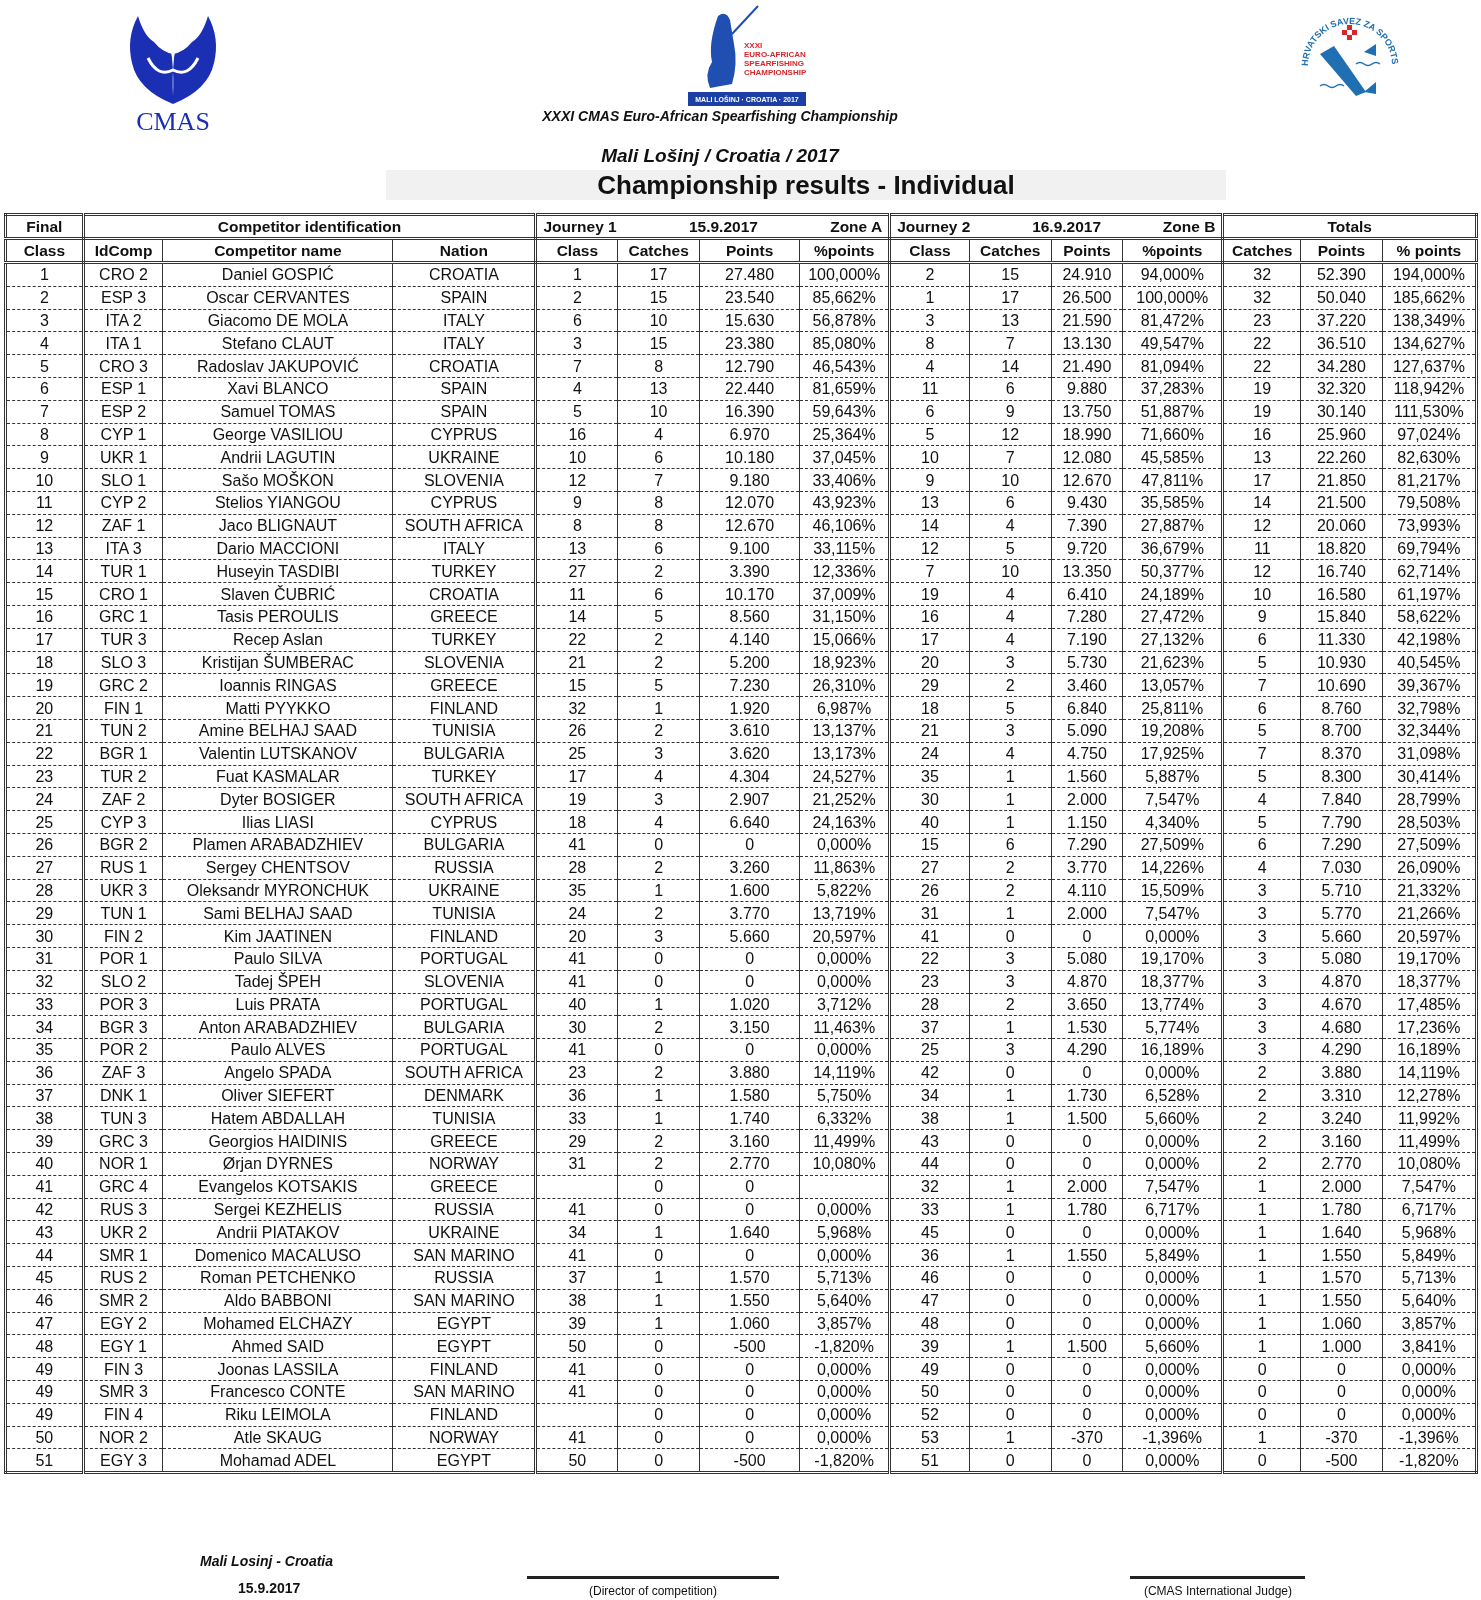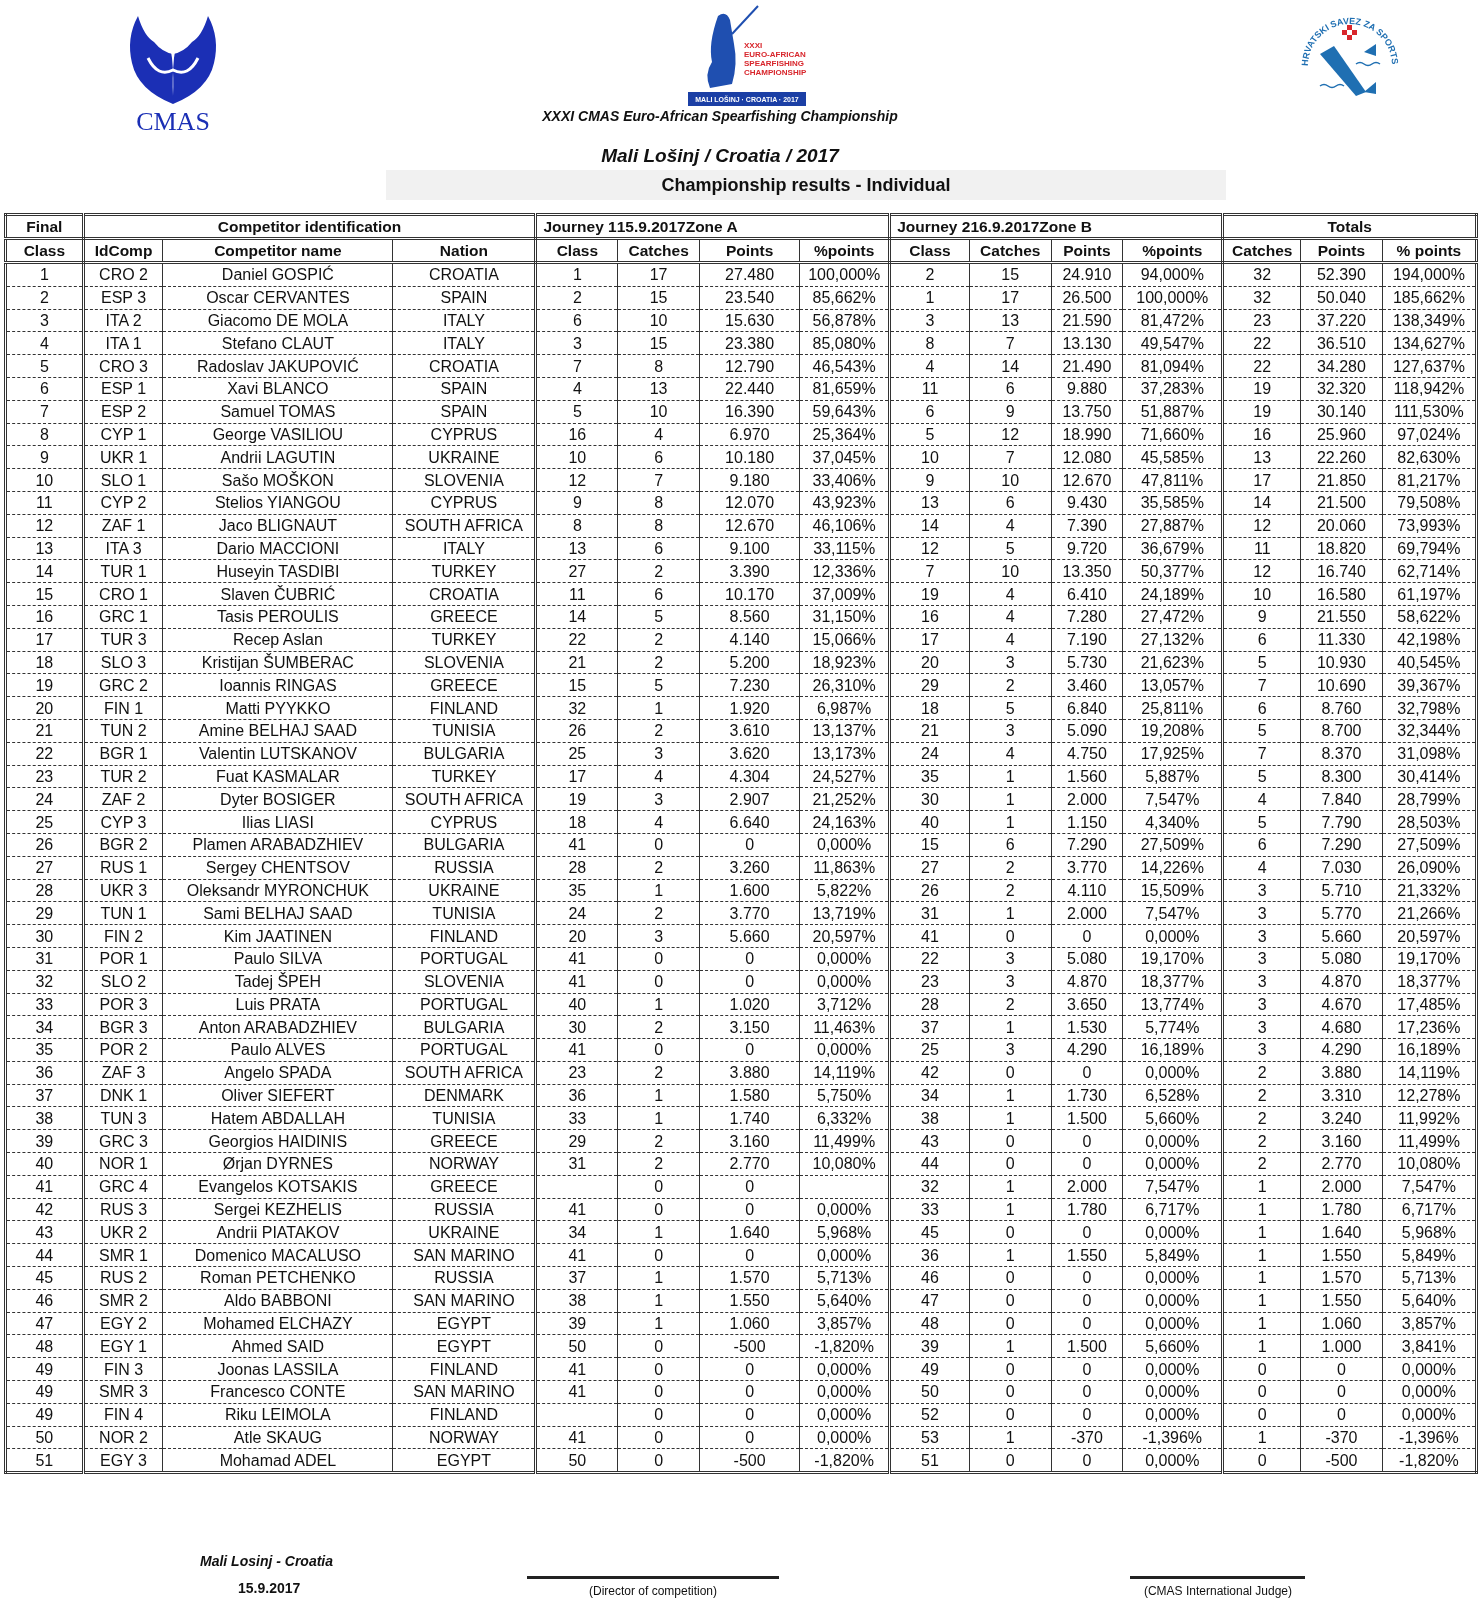--- a/index.html
+++ b/index.html
@@ -3,29 +3,29 @@
 <meta charset="utf-8">
 <style>
   html, body { margin:0; padding:0; background:#ffffff; }
   body { width:1481px; height:1600px; position:relative; font-family:"Liberation Sans", "DejaVu Sans", sans-serif; color:#111; overflow:hidden; }
   .logo-left { position:absolute; left:118px; top:8px; width:110px; height:128px; }
   .logo-center { position:absolute; left:688px; top:4px; width:128px; height:104px; }
   .logo-right { position:absolute; left:1290px; top:4px; width:120px; height:120px; }
   .title { position:absolute; left:0; width:1481px; text-align:center; font-style:italic; font-weight:bold; }
   .t1 { top:108px; font-size:14px; left:355px; width:730px; }
   .t2 { top:145px; font-size:19px; left:355px; width:730px; }
-  .t3 { position:absolute; left:386px; top:170px; width:840px; height:30px; background:#f1f1f1; text-align:center; font-weight:bold; font-size:18px; line-height:30px; }
+  .t3 { position:absolute; left:386px; top:170px; width:840px; height:30px; background:#f1f1f1; text-align:center; font-weight:bold; font-size:26px; line-height:30px; }
   table.res { position:absolute; left:4px; top:213px; width:1474px; border-collapse:collapse; table-layout:fixed; font-size:16px; border:3px double #333; }
   table.res th { font-weight:bold; font-size:15.5px; height:21px; padding:0; border:1px solid #333; text-align:center; white-space:nowrap; overflow:hidden; }
   table.res td { height:21.8px; padding:0; text-align:center; white-space:nowrap; overflow:hidden; border-left:1px solid #333; border-right:1px solid #333; border-bottom:1px dashed #333; line-height:21px; }
   table.res tr.hdr1 th { border-bottom:3px double #333; }
   table.res tr.hdr2 th { border-bottom:3px double #333; }
   .sep { border-right:3px double #333 !important; }
   th.j1head, th.j2head { text-align:left; }
-  .jh { display:flex; justify-content:flex-start; padding:0 6px; }
+  .jh { display:flex; justify-content:space-between; padding:0 6px; }
   .footer-city { position:absolute; left:200px; top:1553px; font-style:italic; font-weight:bold; font-size:14px; }
   .footer-date { position:absolute; left:238px; top:1580px; font-weight:bold; font-size:14px; }
   .sig1-line { position:absolute; left:527px; top:1576px; width:252px; height:3px; background:#222; }
   .sig1-label { position:absolute; left:527px; top:1584px; width:252px; text-align:center; font-size:12px; }
   .sig2-line { position:absolute; left:1130px; top:1576px; width:175px; height:3px; background:#222; }
   .sig2-label { position:absolute; left:1112px; top:1584px; width:212px; text-align:center; font-size:12px; }
 </style>
 </head>
 <body>
 
@@ -393,21 +393,21 @@
         <td class="sep">GREECE</td>
         <td>14</td>
         <td>5</td>
         <td>8.560</td>
         <td class="sep">31,150%</td>
         <td>16</td>
         <td>4</td>
         <td>7.280</td>
         <td class="sep">27,472%</td>
         <td>9</td>
-        <td>21.550</td>
+        <td>15.840</td>
         <td>58,622%</td>
       </tr>
       <tr>
         <td class="sep">17</td>
         <td>TUR 3</td>
         <td>Recep Aslan</td>
         <td class="sep">TURKEY</td>
         <td>22</td>
         <td>2</td>
         <td>4.140</td>

